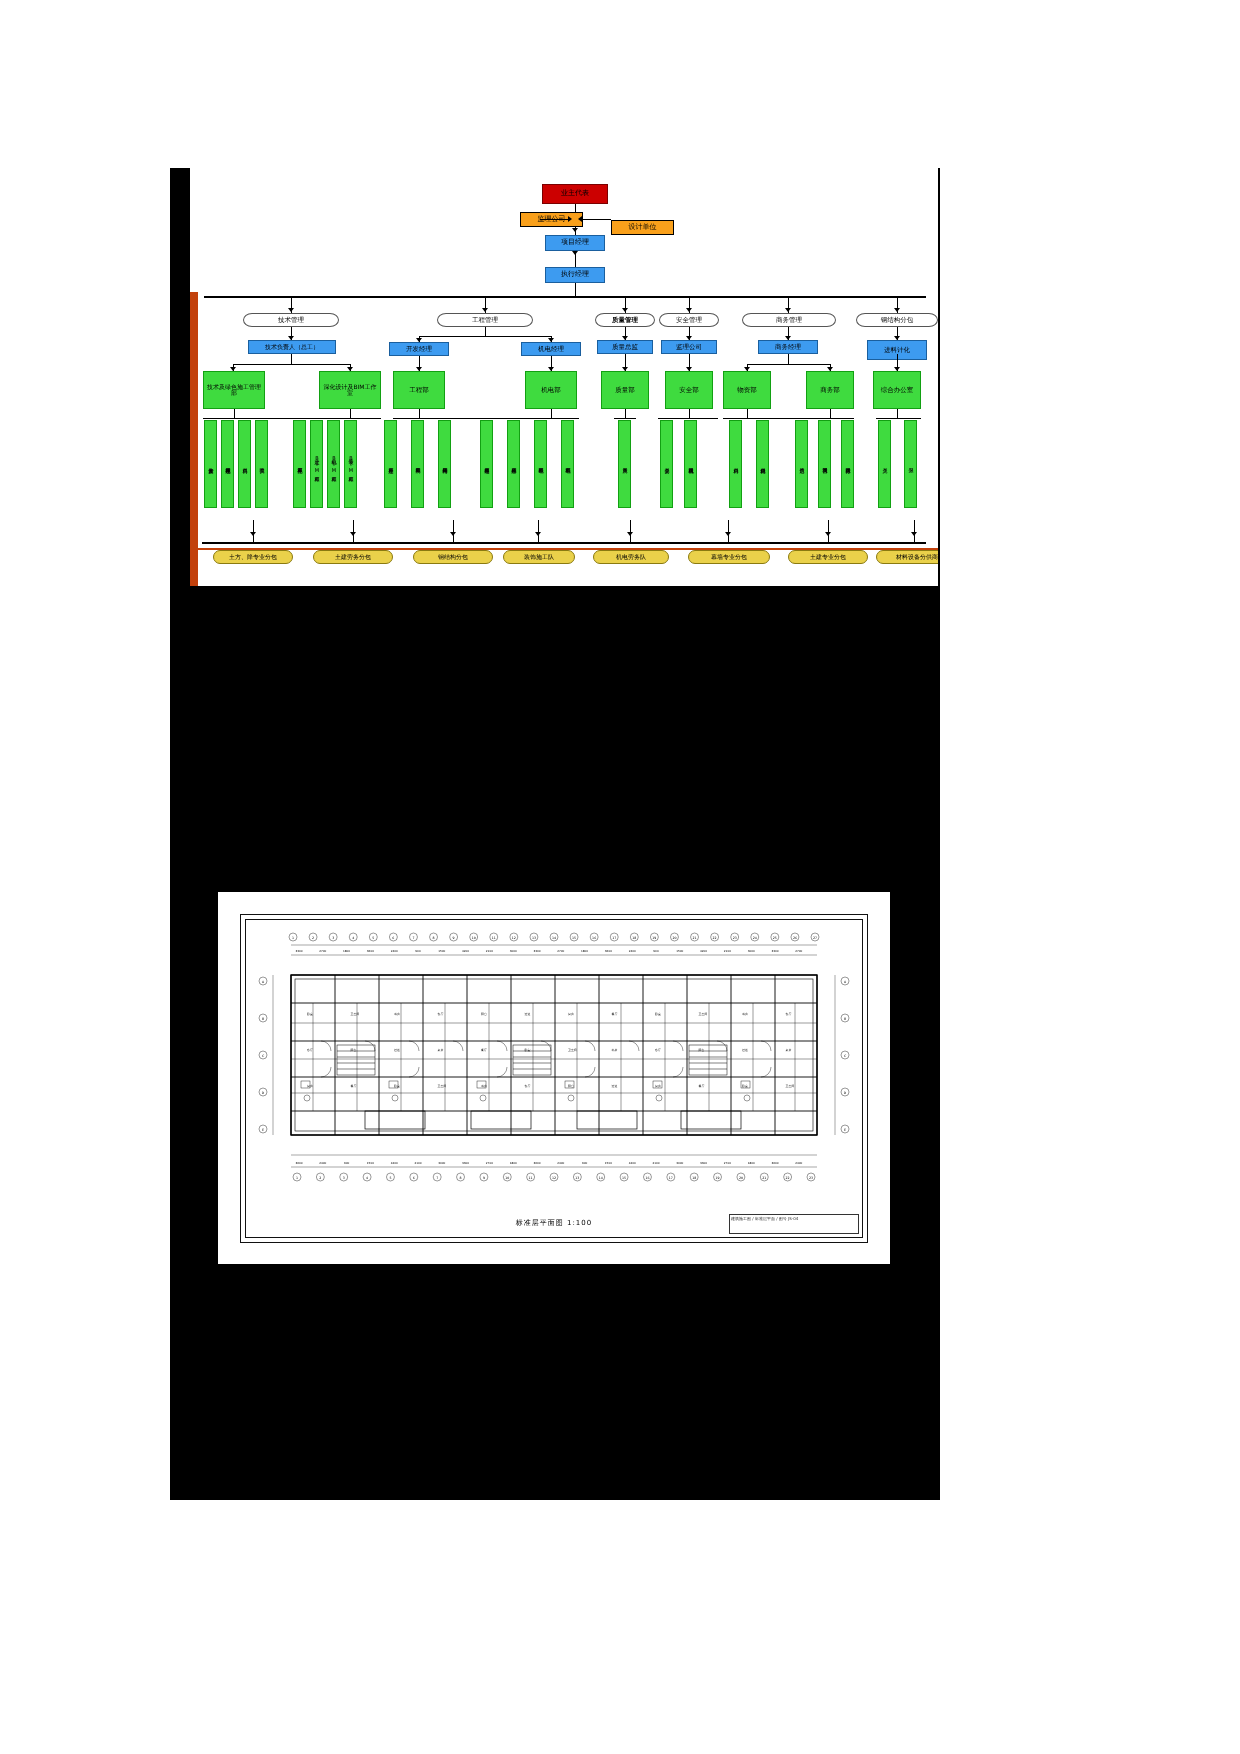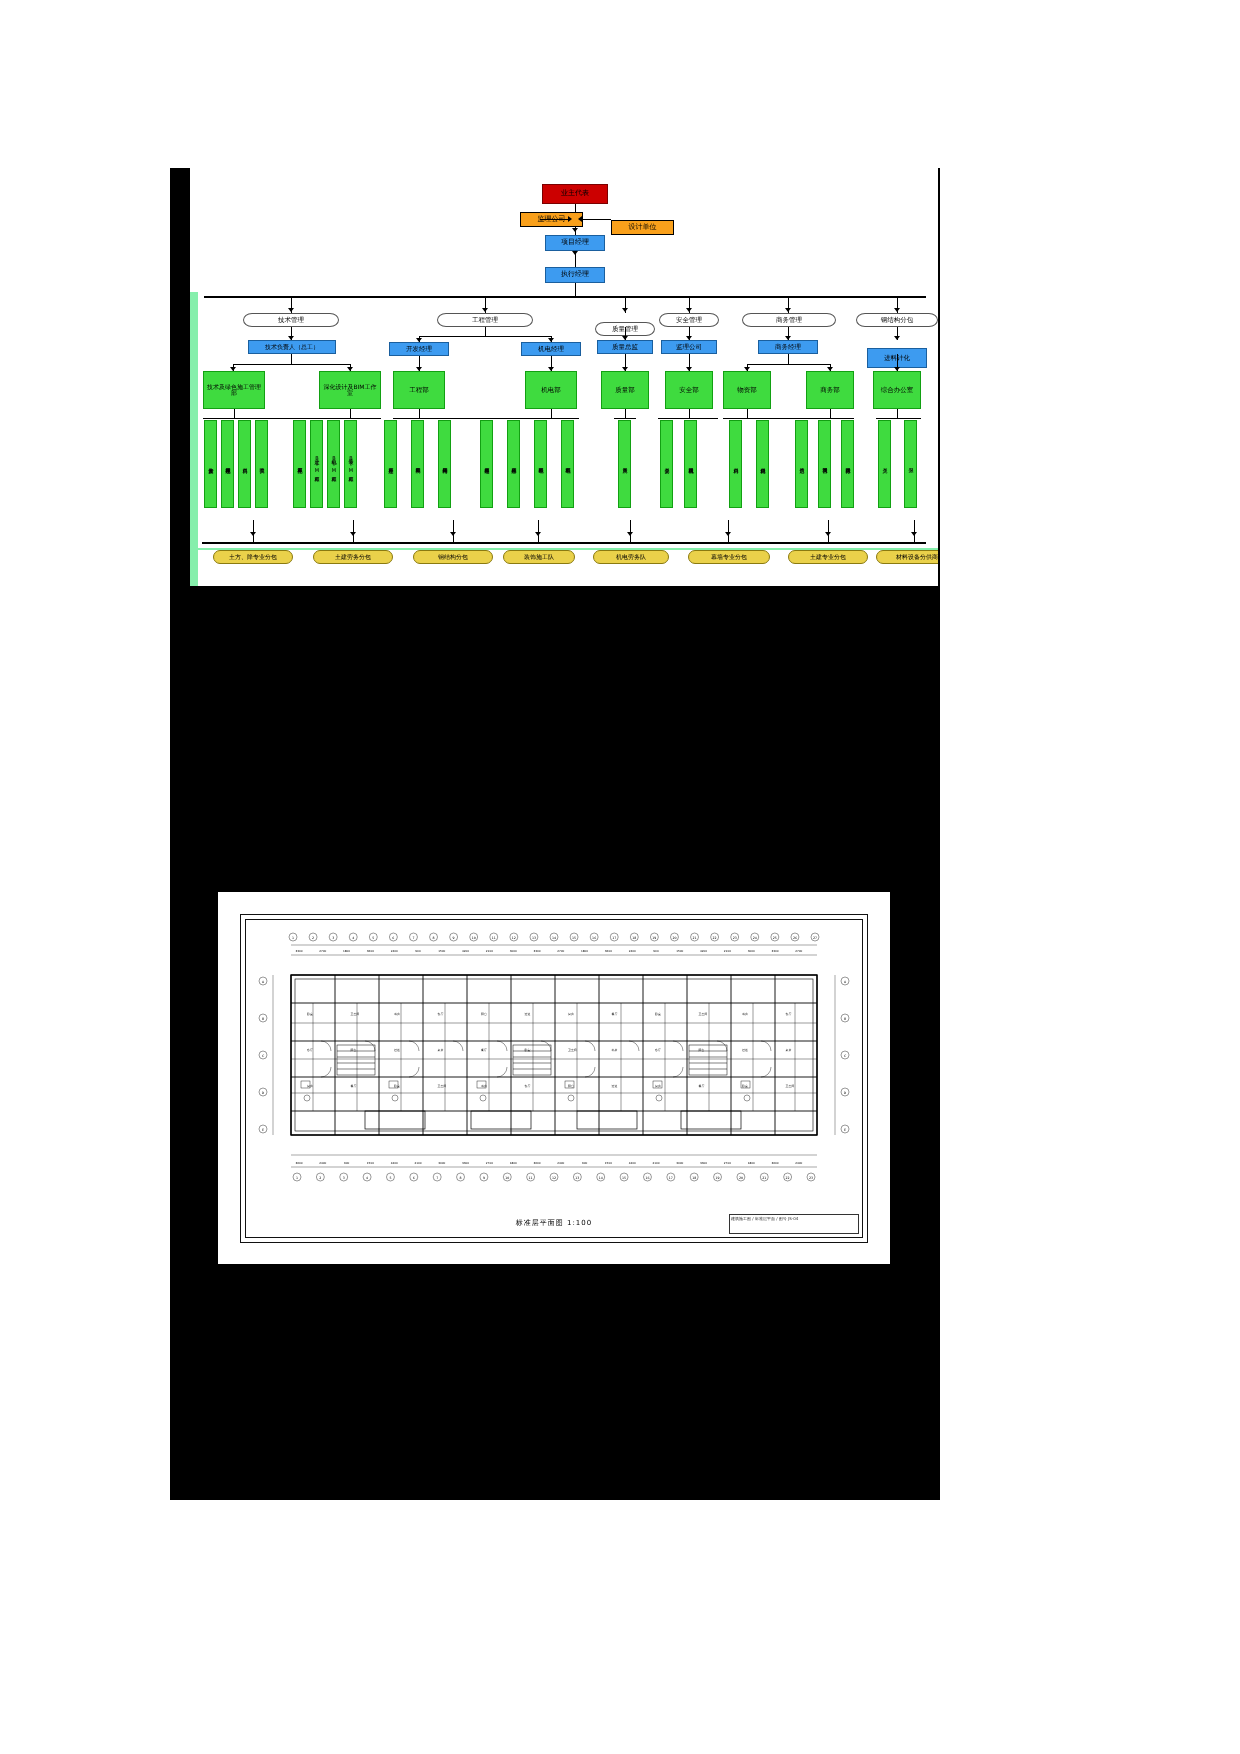--- a/index.html
+++ b/index.html
@@ -30,21 +30,21 @@
     background: #000000;
   }
 
   
   #org-chart {
     position: absolute;
     left: 190px;
     top: 168px;
     width: 748px;
     height: 418px;
-    background: #86efac;
+    background: #c2410c;
     overflow: hidden;
   }
   #org-chart .white-band {
     position: absolute;
     background: #ffffff;
   }
 
   .node {
     position: absolute;
     box-sizing: border-box;
@@ -222,21 +222,21 @@
     <div class="line vline" style="left:101px; top:130px; height:15px;"></div>
     <div class="arrow-down" style="left:98px; top:140px;"></div>
     <div class="node pill-oval" style="left:53px; top:145px; width:96px; height:14px; font-size:6.5px;">技术管理</div>
 
     <div class="line vline" style="left:295px; top:130px; height:15px;"></div>
     <div class="arrow-down" style="left:292px; top:140px;"></div>
     <div class="node pill-oval" style="left:247px; top:145px; width:96px; height:14px; font-size:6.5px;">工程管理</div>
 
     <div class="line vline" style="left:435px; top:130px; height:15px;"></div>
     <div class="arrow-down" style="left:432px; top:140px;"></div>
-    <div class="node pill-oval" style="left:405px; top:154px; width:60px; height:14px; font-size:6.5px;">质量管理</div>
+    <div class="node pill-oval" style="left:405px; top:145px; width:60px; height:14px; font-size:6.5px;font-weight:bold;">质量管理</div>
 
     <div class="line vline" style="left:499px; top:130px; height:15px;"></div>
     <div class="arrow-down" style="left:496px; top:140px;"></div>
     <div class="node pill-oval" style="left:469px; top:145px; width:60px; height:14px; font-size:6.5px;">安全管理</div>
 
     <div class="line vline" style="left:598px; top:130px; height:15px;"></div>
     <div class="arrow-down" style="left:595px; top:140px;"></div>
     <div class="node pill-oval" style="left:552px; top:145px; width:94px; height:14px; font-size:6.5px;">商务管理</div>
 
     <div class="line vline" style="left:707px; top:130px; height:15px;"></div>
@@ -264,21 +264,21 @@
     <div class="line vline" style="left:499px; top:159px; height:13px;"></div>
     <div class="arrow-down" style="left:496px; top:168px;"></div>
     <div class="node blue" style="left:471px; top:172px; width:56px; height:14px; font-size:6.5px;">监理公司</div>
 
     <div class="line vline" style="left:598px; top:159px; height:13px;"></div>
     <div class="arrow-down" style="left:595px; top:168px;"></div>
     <div class="node blue" style="left:568px; top:172px; width:60px; height:14px; font-size:6.5px;">商务经理</div>
 
     <div class="line vline" style="left:707px; top:159px; height:13px;"></div>
     <div class="arrow-down" style="left:704px; top:168px;"></div>
-    <div class="node blue" style="left:677px; top:172px; width:60px; height:20px; font-size:6.5px;margin-top:8px;">进料计化</div>
+    <div class="node blue" style="left:677px; top:172px; width:60px; height:20px; font-size:6.5px;">进料计化</div>
 
     <div class="line vline" style="left:101px; top:186px; height:10px;"></div>
     <div class="line hline" style="left:43px; top:196px; width:117px;"></div>
     <div class="line vline" style="left:43px; top:196px; height:7px;"></div>
     <div class="arrow-down" style="left:40px; top:199px;"></div>
     <div class="node green" style="left:13px; top:203px; width:62px; height:38px; font-size:6px; padding:2px;">技术及绿色施工管理部</div>
 
     <div class="line vline" style="left:160px; top:196px; height:7px;"></div>
     <div class="arrow-down" style="left:157px; top:199px;"></div>
     <div class="node green" style="left:129px; top:203px; width:62px; height:38px; font-size:6px; padding:2px;">深化设计及BIM工作室</div>

